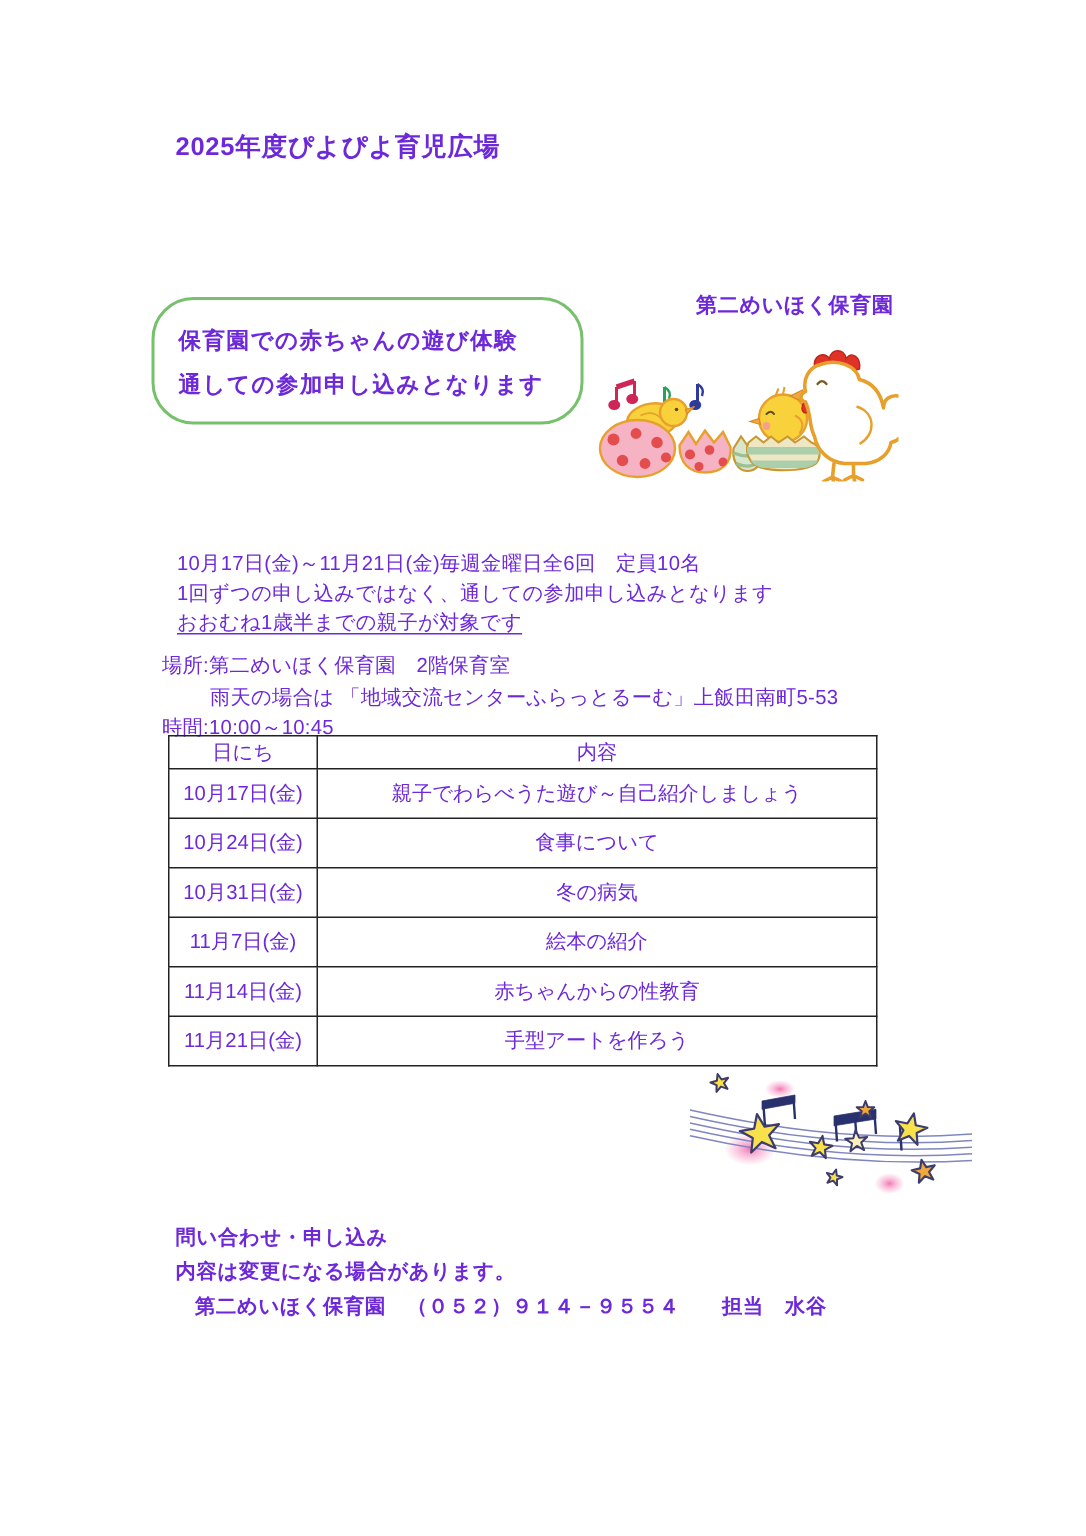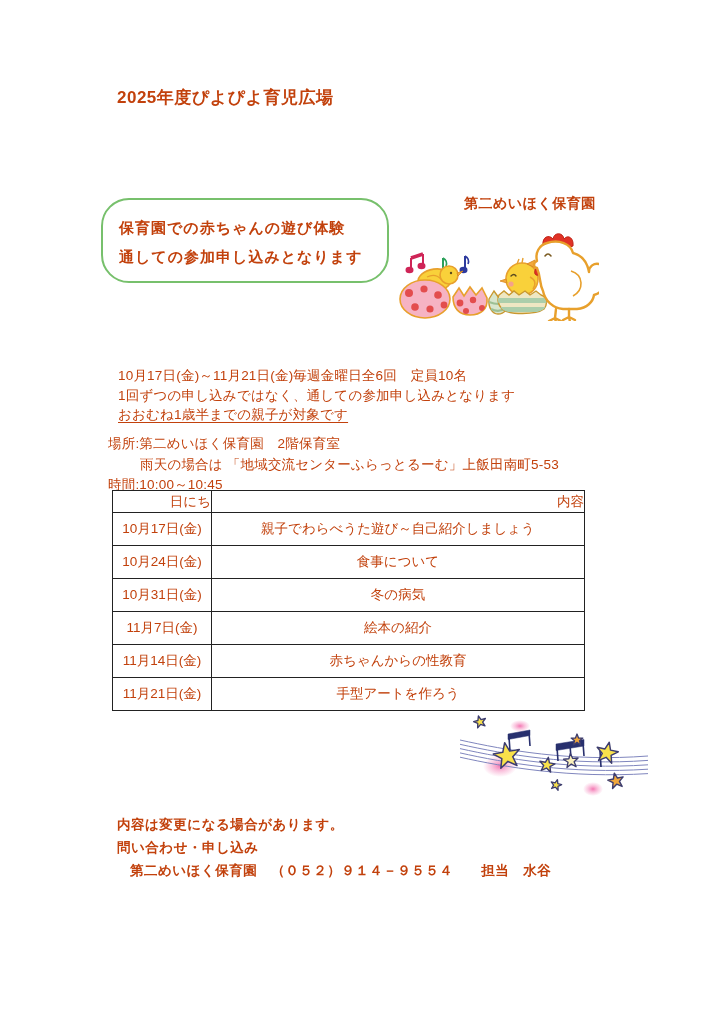--- a/index.html
+++ b/index.html
@@ -1,21 +1,21 @@
 <!DOCTYPE html>
 <html><head>
 <meta charset="utf-8">
 <style>
   html,body{margin:0;padding:0;background:#ffffff;}
   .page{
     position:relative;
     width:724px;height:1024px;
     background:#ffffff;
     font-family:"Liberation Sans","DejaVu Sans",sans-serif;
-    color:#c2410c;
+    color:#6d28d9;
     overflow:hidden;
   }
   .abs{position:absolute;}
   .page-title{left:117px;top:86px;font-size:17px;font-weight:bold;letter-spacing:0.5px;}
   .course-title{left:0;right:0;top:144px;text-align:center;font-size:16px;font-weight:bold;letter-spacing:1px;}
   .org-label{left:464px;top:195px;font-size:14px;font-weight:bold;letter-spacing:0.5px;}
   .highlight-box{
     left:101px;top:198px;width:288px;height:85px;
     border:2px solid #77c06c;border-radius:28px;
     box-sizing:border-box;
@@ -32,21 +32,21 @@
     position:absolute;left:112px;top:490px;width:473px;
     border-collapse:collapse;
     font-size:13.5px;
   }
   table.schedule th,table.schedule td{
     border:1.4px solid #222222;
     font-weight:normal;
     text-align:center;
     padding:0;
   }
-  table.schedule th{height:21px;text-align:right;}
+  table.schedule th{height:21px;}
   table.schedule td{height:32px;}
   .col-date{width:98px;}
   .music-illustration{left:450px;top:710px;}
   .footer-block{left:117px;top:813px;font-size:13.5px;font-weight:bold;line-height:23px;letter-spacing:0.5px;}
   .footer-contact{padding-left:13px;text-align:right;}
 </style>
 </head>
 <body>
 
 <div class="page">
@@ -245,18 +245,18 @@
       <use href="#star" transform="translate(97,55) scale(0.78) rotate(10)" fill="#f8e14b" stroke-width="1.8"></use>
       <use href="#star" transform="translate(121,51) scale(0.75) rotate(-5)" fill="#faf0bc" stroke-width="1.8"></use>
       <use href="#star" transform="translate(157,43) scale(1.1) rotate(12)" fill="#f8e14b" stroke-width="1.3"></use>
       <use href="#star" transform="translate(127,30) scale(0.6)" fill="#f0a73c" stroke-width="2.2"></use>
       <use href="#star" transform="translate(166,71) scale(0.8) rotate(-12)" fill="#f0a73c" stroke-width="1.8"></use>
       <use href="#star" transform="translate(106,75) scale(0.55) rotate(15)" fill="#f8e14b" stroke-width="2.4"></use>
     </g>
   </svg>
 
   <div class="abs footer-block">
+    <div>問い合わせ・申し込み</div>
     <div>内容は変更になる場合があります。</div>
-    <div>問い合わせ・申し込み</div>
     <div class="footer-contact">第二めいほく保育園　（０５２）９１４－９５５４　　担当　水谷</div>
   </div>
 
 </div>
 
 </body></html>

